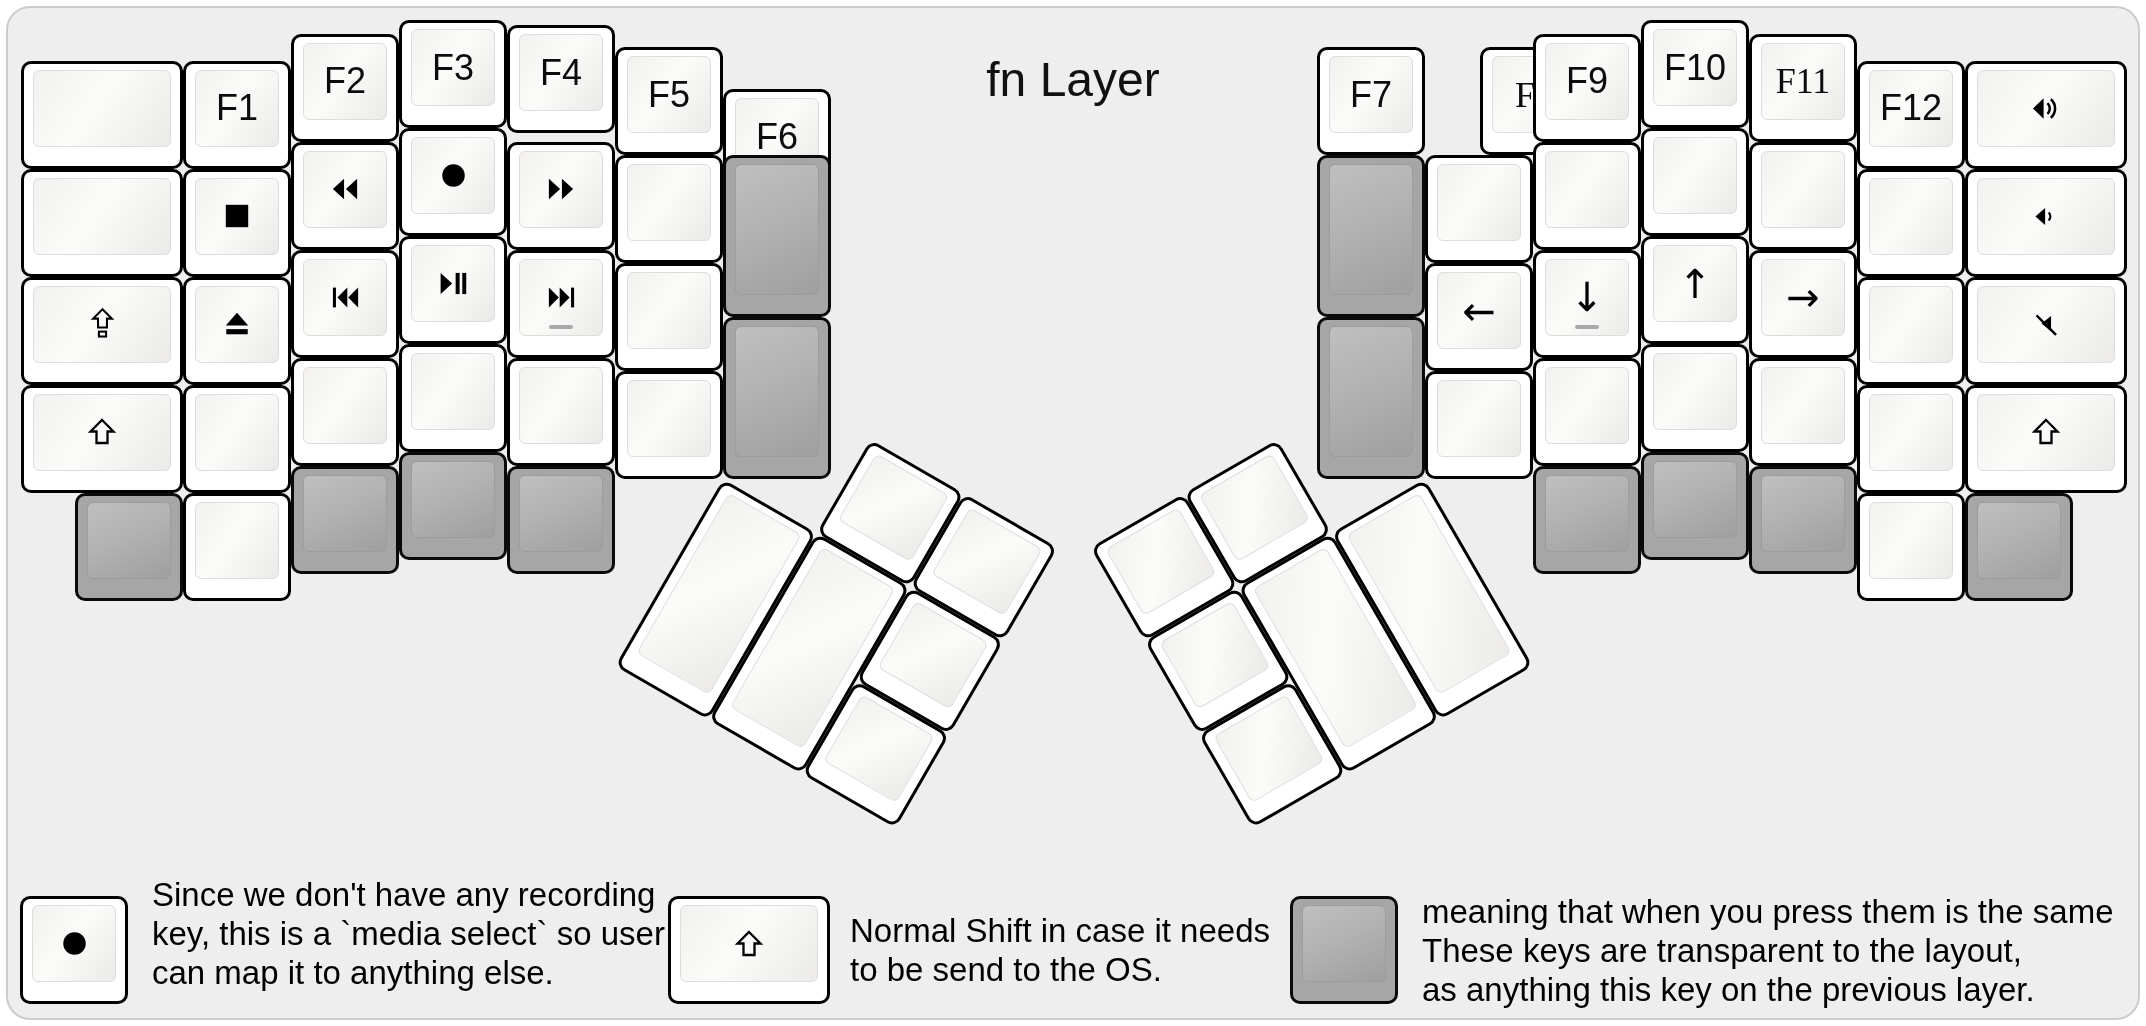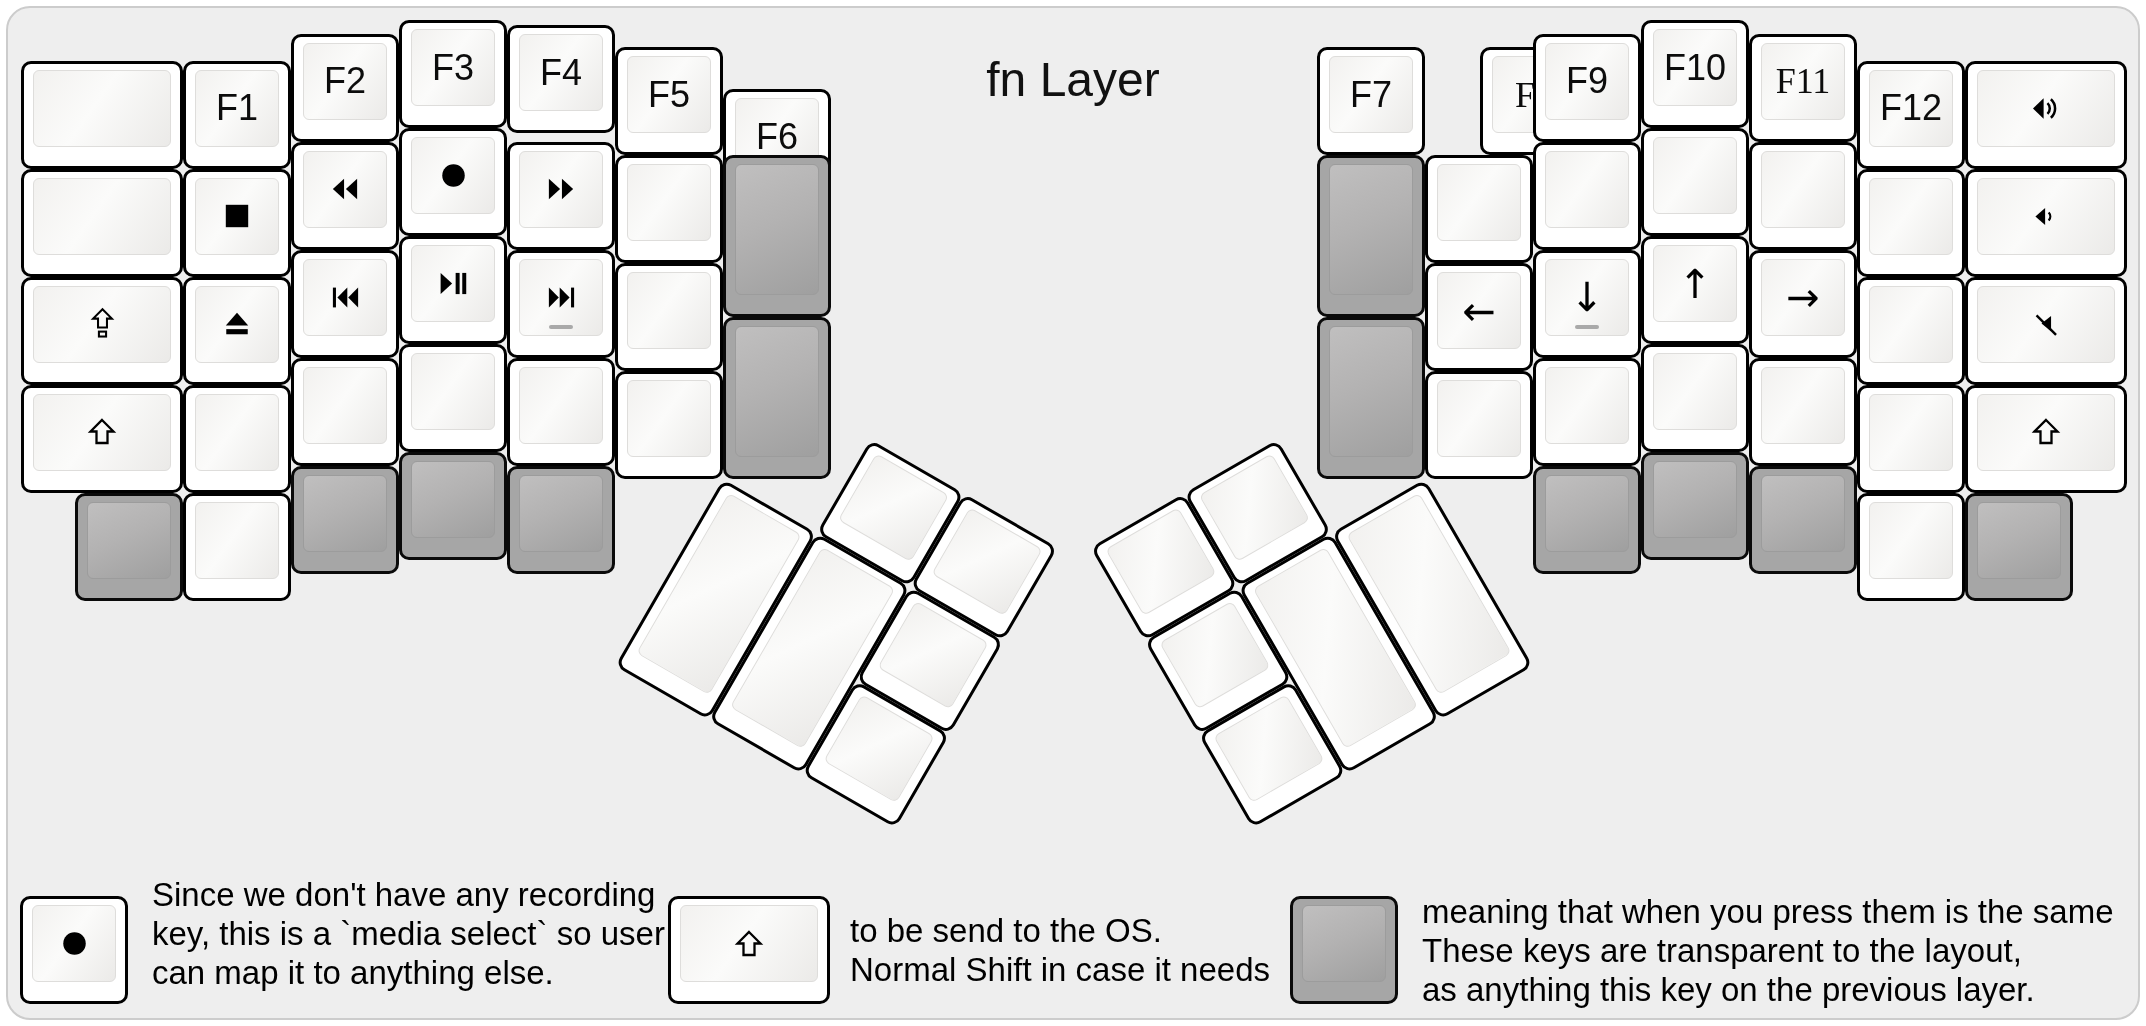--- a/index.html
+++ b/index.html
@@ -426,22 +426,22 @@
       <div class="key white" style="left: 668px; top: 896px; width: 162px; height: 108px;">
         <div class="keytop">
           <span class="icon-wrap">
             <svg viewBox="0 0 30 30" width="30" height="30">
               <polygon points="15,3 26.5,14.5 20.5,14.5 20.5,26 9.5,26 9.5,14.5 3.5,14.5" fill="none" stroke="#000" stroke-width="2.3" stroke-linejoin="miter"></polygon>
             </svg>
           </span>
         </div>
       </div>
       <div class="legend-item-text" style="left: 850px; top: 911px;">
+        <div>Normal Shift in case it needs</div>
         <div>to be send to the OS.</div>
-        <div>Normal Shift in case it needs</div>
       </div>
     </div>
     <div>
       <div class="key gray" style="left: 1290px; top: 896px; width: 108px; height: 108px;">
         <div class="keytop"></div>
       </div>
       <div class="legend-item-text" style="left: 1422px; top: 891.5px;">
         <div>meaning that when you press them is the same</div>
         <div>These keys are transparent to the layout,</div>
         <div>as anything this key on the previous layer.</div>

